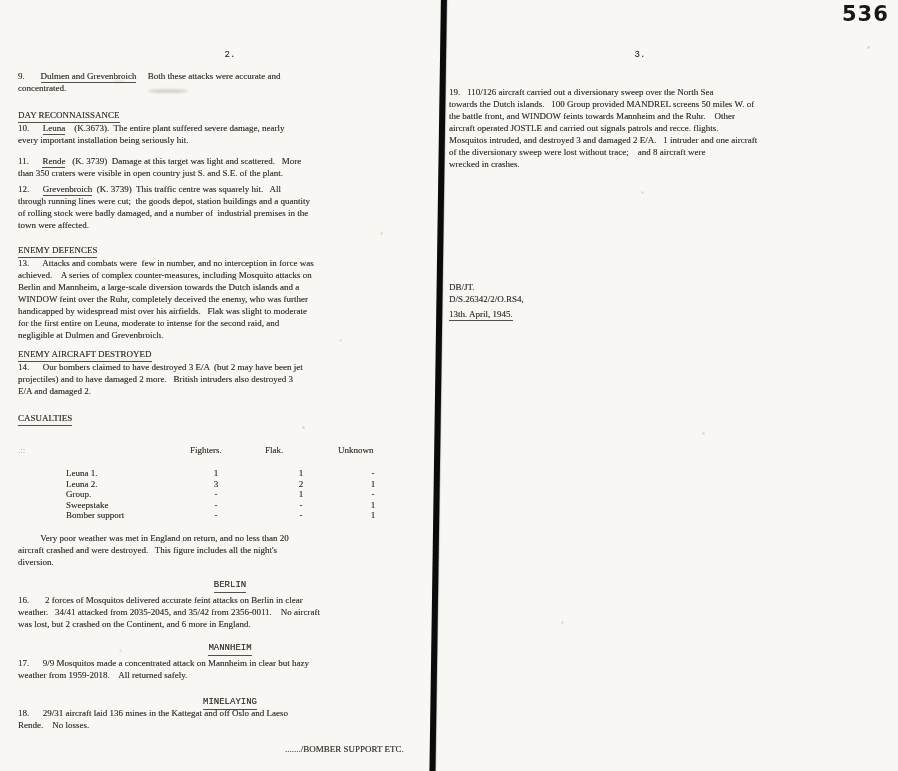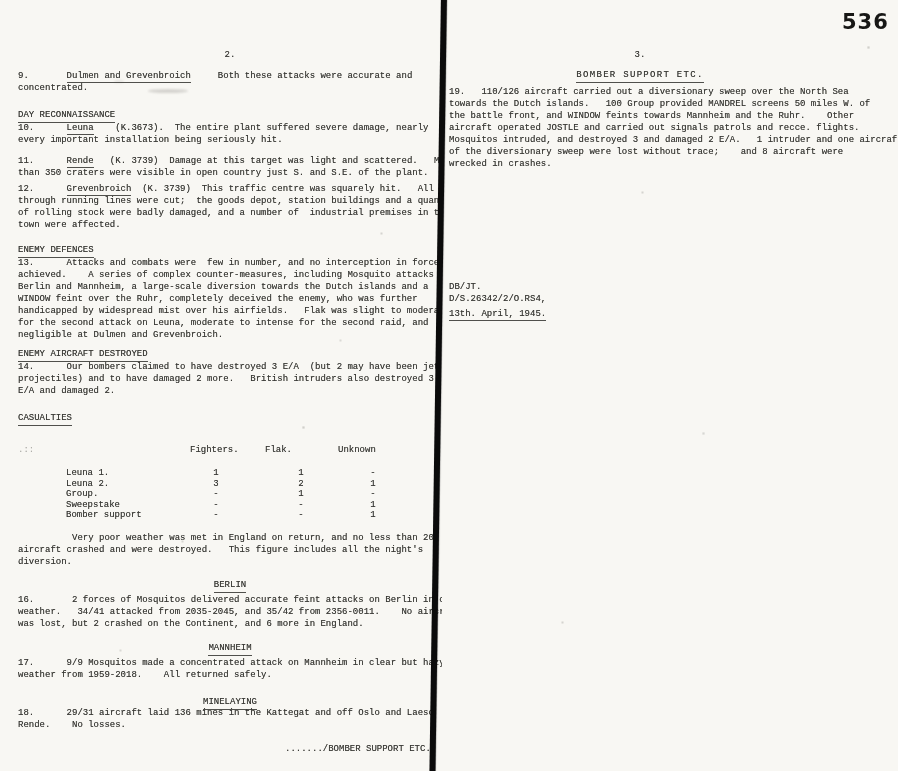--- a/index.html
+++ b/index.html
@@ -7,21 +7,21 @@
   body{
     width:898px;height:771px;position:relative;overflow:hidden;
     background:#f8f7f3;
     font-family:"Liberation Mono","DejaVu Sans Mono",monospace;
     color:#393935;
   }
   .sheet{position:absolute;inset:0;filter:blur(0.24px);}
   .col{position:absolute;top:0;height:771px;overflow:hidden;}
   .left-col{left:18px;width:424px;}
   .right-col{left:449px;width:449px;}
-  .block{position:absolute;left:0;}
+  .block{position:absolute;left:0;font-family:Liberation Serif, serif;}
   .tl{
     white-space:pre;font-size:9px;line-height:12px;height:12px;
     text-shadow:0 0 0.5px rgba(55,55,50,.65);
   }
   .tl-inline{
     white-space:pre;font-size:9px;line-height:12px;
     text-shadow:0 0 0.5px rgba(55,55,50,.65);
   }
   .u{border-bottom:1px solid rgba(50,50,46,.85);padding-bottom:0.5px;}
   .hd{display:inline-block;font-size:9px;line-height:11px;white-space:pre;
@@ -38,21 +38,21 @@
       text-shadow:0 0 0.5px rgba(55,55,50,.65);}
   .ccell{width:40px;text-align:center;}
   .binding{
     position:absolute;left:441px;top:-8px;width:5.5px;height:790px;
     background:#0b0b0b;transform:rotate(0.85deg);transform-origin:top left;
     box-shadow:0.5px 0 1px rgba(0,0,0,.35);
   }
   .folio{
     position:absolute;left:842px;top:2px;width:52px;
     font-family:"DejaVu Sans","Liberation Sans",sans-serif;
-    font-weight:700;font-size:21px;letter-spacing:1px;color:#171715;margin-top:8px;
+    font-weight:700;font-size:21px;letter-spacing:1px;color:#171715;
   }
   .smear{position:absolute;background:rgba(90,88,82,.22);border-radius:50%;
          filter:blur(1.2px);}
   .specks{position:absolute;left:0;top:0;width:1px;height:1px;background:transparent;
     box-shadow:
       232px 162px 0 0.6px rgba(90,90,85,.28),
       381px 233px 0 0.5px rgba(90,90,85,.22),
       303px 427px 0 0.6px rgba(90,90,85,.25),
       182px 541px 0 0.5px rgba(90,90,85,.2),
       642px 192px 0 0.5px rgba(90,90,85,.22),
@@ -106,21 +106,21 @@
       <span class="hd u">ENEMY DEFENCES</span>
     </div>
 
     <div class="block" style="top:257px">
 
     <div class="tl">13.      Attacks and combats were  few in number, and no interception in force was</div>
         <div class="tl">achieved.    A series of complex counter-measures, including Mosquito attacks on</div>
         <div class="tl">Berlin and Mannheim, a large-scale diversion towards the Dutch islands and a</div>
         <div class="tl">WINDOW feint over the Ruhr, completely deceived the enemy, who was further</div>
         <div class="tl">handicapped by widespread mist over his airfields.   Flak was slight to moderate</div>
-        <div class="tl">for the second attack on Leuna, moderate to intense for the second raid, and</div>
+        <div class="tl">for the first entire on Leuna, moderate to intense for the second raid, and</div>
         <div class="tl">negligible at Dulmen and Grevenbroich.</div>
       </div>
 
     <div class="block" style="top:343px">
       <span class="hd u">ENEMY AIRCRAFT DESTROYED</span>
     </div>
 
     <div class="block" style="top:361px">
 
     <div class="tl">14.      Our bombers claimed to have destroyed 3 E/A  (but 2 may have been jet</div>
@@ -220,23 +220,20 @@
     <div class="smear" style="left:130px;top:89px;width:40px;height:4px"></div>
     <div class="smear" style="left:96px;top:80px;width:10px;height:3px;opacity:.5"></div>
   </div>
 
   <div class="col right-col">
 
     <div class="center382" style="top:44px">
       <span class="tl-inline">3.</span>
     </div>
 
-    <div class="center382" style="top:64px">
-      <span class="hd u sp">BOMBER SUPPORT ETC.</span>
-    </div>
 
     <div class="block" style="top:86px">
 
     <div class="tl">19.   110/126 aircraft carried out a diversionary sweep over the North Sea</div>
         <div class="tl">towards the Dutch islands.   100 Group provided MANDREL screens 50 miles W. of</div>
         <div class="tl">the battle front, and WINDOW feints towards Mannheim and the Ruhr.    Other</div>
         <div class="tl">aircraft operated JOSTLE and carried out signals patrols and recce. flights.</div>
         <div class="tl">Mosquitos intruded, and destroyed 3 and damaged 2 E/A.   1 intruder and one aircraft</div>
         <div class="tl">of the diversionary sweep were lost without trace;    and 8 aircraft were</div>
         <div class="tl">wrecked in crashes.</div>

